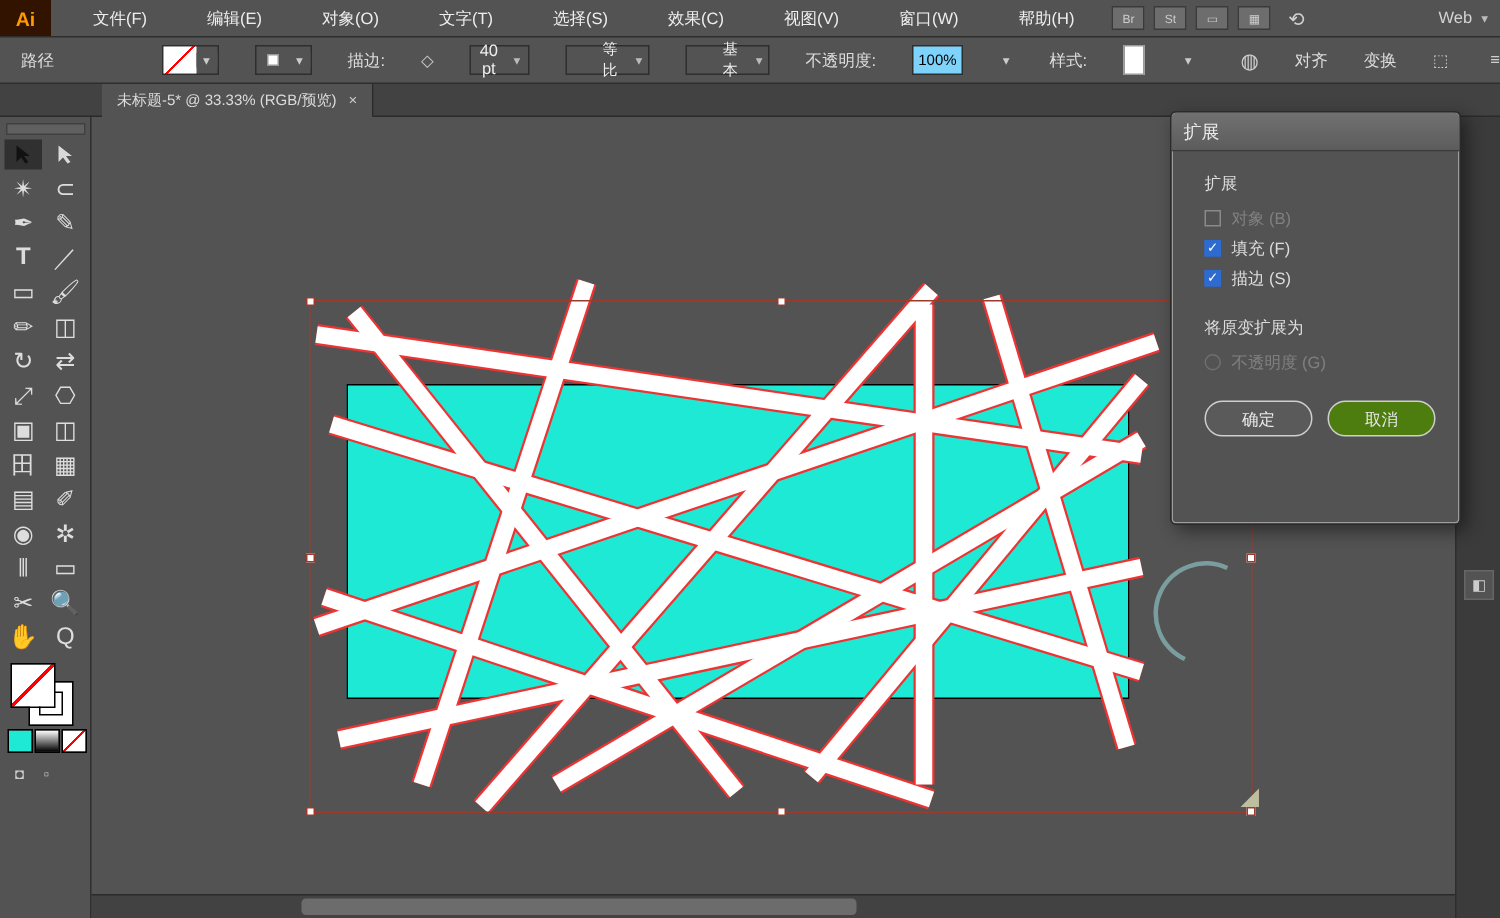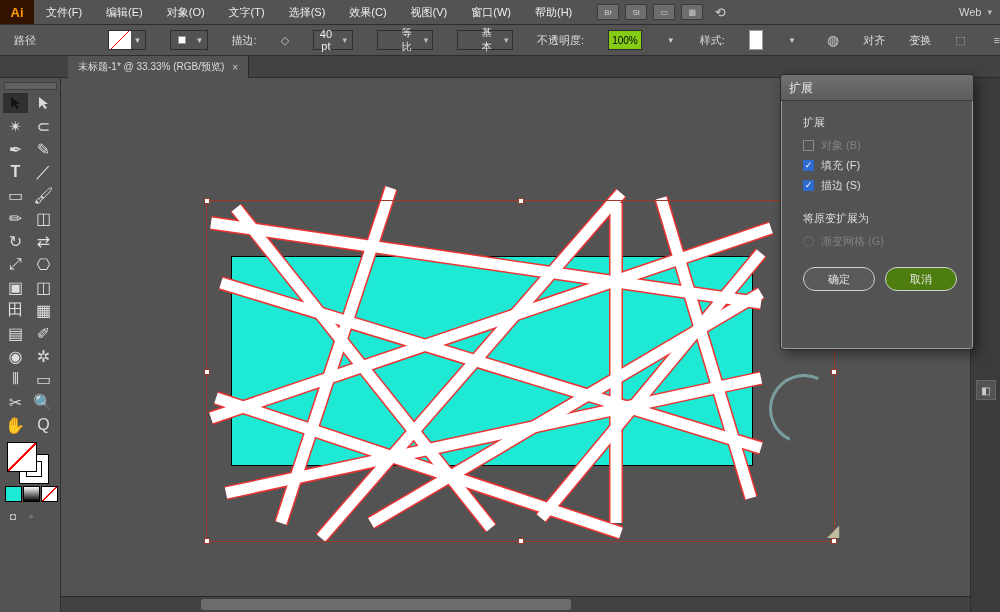--- a/index.html
+++ b/index.html
@@ -1,42 +1,42 @@
 <!DOCTYPE html>
 <html><head>
 <meta charset="utf-8">
 <style>
 * { margin:0; padding:0; box-sizing:border-box; font-family:"Microsoft YaHei", sans-serif; -webkit-font-smoothing:antialiased; }
 html,body { width:1000px; height:612px; overflow:hidden; background:#535353; }
 
 
 .menu-bar { height:24px; background:#535353; display:flex; align-items:center; color:#eee; font-size:11px; }
 .app-logo  { width:34px; height:24px; background:#321300; color:#ff9a00; display:flex; align-items:center; justify-content:center; font-weight:bold; font-size:13px; }
-.menu-bar span.mi { padding:0 12px; cursor:default; }
+.menu-bar span.mi { padding:0 12px; cursor:default;margin-left:16px; }
 .menu-spacer { flex:1; }
 .menu-icon { width:22px; height:16px; margin:0 3px; background:#6d6d6d; border:1px solid #3a3a3a; display:flex; align-items:center; justify-content:center; color:#ccc; font-size:8px; }
 .menu-right-label { color:#d4d4d4; font-size:11px; margin-left:10px; margin-right:6px; }
 .menu-dd { color:#bbb; font-size:9px; margin-right:8px; }
 
 
 .control-bar { height:32px; background:#535353; border-top:1px solid #2e2e2e; border-bottom:1px solid #2e2e2e; display:flex; align-items:center; color:#ccc; font-size:11px; padding-left:14px; gap:24px; }
 .ctl-label { color:#ddd; white-space:nowrap; }
 .pill { height:20px; background:#535353; display:flex; align-items:center; border:1px solid #2e2e2e; }
 .pill-sw { width:22px; height:18px; background:linear-gradient(135deg,#fff 0 48%, #f00 48% 52%, #fff 52% 100%); }
 .pill-dd { width:14px; text-align:center; color:#ccc; font-size:9px; background:#535353; }
 .pill-sq { width:22px; height:18px; display:flex; align-items:center; justify-content:center; }
 .pill-sq .sq { width:8px; height:8px; border:1px solid #999; background:#fff; }
 .num-field { width:56px; height:20px; background:#535353; border:1px solid #2e2e2e; display:flex; align-items:center; }
 .num-field .num { flex:1; text-align:center; color:#eee; }
 .num-field .dd  { width:14px; text-align:center; color:#bbb; font-size:9px; }
 .line-field { width:80px; height:20px; background:#535353; border:1px solid #2e2e2e; display:flex; align-items:center; }
 .line-field .line { flex:1; margin:0 4px; height:0; border-top:2px solid #e6e6e6; }
 .line-field .tag  { color:#eee; font-size:10px; margin-right:2px;margin-left:16px; }
 .line-field .dd   { width:14px; text-align:center; color:#bbb; font-size:9px; }
-.opac-field { width:48px; height:20px; background:#84cc16; color:#000; display:flex; align-items:center; justify-content:center; font-size:10px; border:1px solid #2e2e2e; }
+.opac-field { width:48px; height:20px; background:#7dd3fc; color:#000; display:flex; align-items:center; justify-content:center; font-size:10px; border:1px solid #2e2e2e; }
 .ctl-swatch { width:20px; height:20px; background:#fff; border:1px solid #999; }
 
 
 .tab-strip   { height:22px; background:#424242; border-bottom:1px solid #2a2a2a; padding-left:68px; display:flex; }
 .doc-tab     { height:22px; background:#535353; color:#dcdcdc; font-size:10px; padding:0 10px; display:flex; align-items:center; gap:8px; border-right:1px solid #2a2a2a; }
 .doc-tab .x  { color:#ccc; font-size:10px; }
 
 
 .workspace { position:absolute; left:61px; top:78px; right:30px; bottom:0; background:#535353; }
 .canvas-stage { position:absolute; left:0; top:0; right:0; bottom:0; }
@@ -163,21 +163,21 @@
 
   <span style="color:#cfcfcf;font-size:14px;margin-left:6px;">◍</span>
   <span class="ctl-label">对齐</span>
   <span class="ctl-label">变换</span>
   <span style="color:#cfcfcf;">⬚</span>
   <span style="color:#cfcfcf;margin-left:4px;">≡</span>
 </div>
 
 <div class="tab-strip">
   <div class="doc-tab">
-    <span>未标题-1* @ 33.33% (RGB/预览)</span>
+    <span>未标题-5* @ 33.33% (RGB/预览)</span>
     <span class="x">×</span>
   </div>
 </div>
 
 <div class="workspace">
   <div class="canvas-stage">
 
     <div class="teal-rect"></div>
 
     <svg class="strokes" viewBox="0 0 909 534" preserveAspectRatio="none">
@@ -392,21 +392,21 @@
       </div>
       <div class="dlg-opt">
         <div class="cb checked">✓</div>
         <span>描边 (S)</span>
       </div>
     </div>
     <div class="dlg-section">
       <div class="dlg-sec-title">将原变扩展为</div>
       <div class="dlg-opt disabled">
         <div class="rb"></div>
-        <span>渐变网格 (G)</span>
+        <span>不透明度 (G)</span>
       </div>
     </div>
     <div class="dlg-buttons">
       <div class="dlg-btn primary">确定</div>
       <div class="dlg-btn">取消</div>
     </div>
   </div>
 </div>
 
 </body></html>

